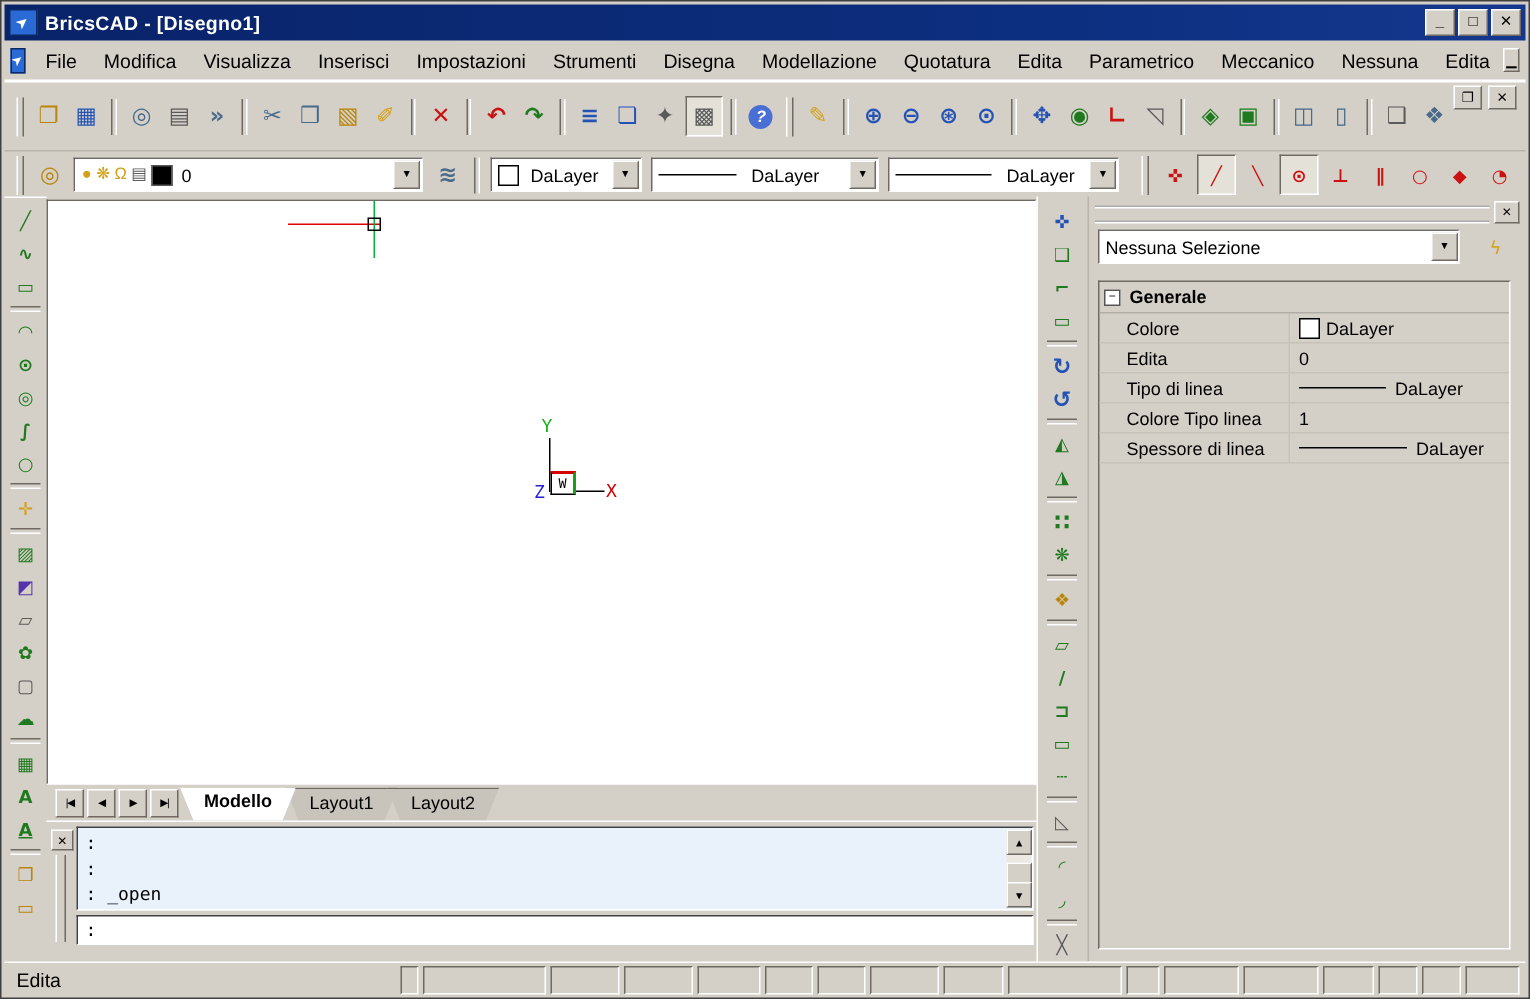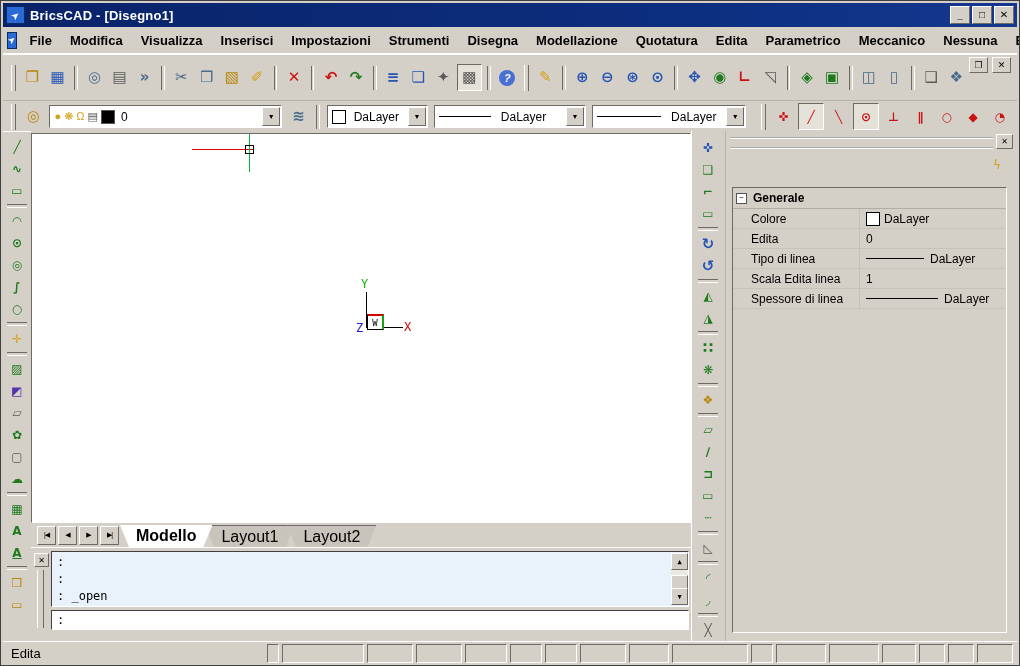--- a/index.html
+++ b/index.html
@@ -18,21 +18,21 @@
   .title{font-weight:bold;font-size:13px;letter-spacing:.2px;flex:1;white-space:nowrap;}
   .winbtns{display:flex;gap:2px;}
   .wbtn{width:18px;height:16px;background:#d4d0c8;color:#000;display:flex;align-items:center;
     justify-content:center;font-size:10px;font-weight:bold;line-height:1;}
   
   .menubar{position:absolute;left:2px;top:26px;right:2px;height:26px;display:flex;align-items:center;
     padding:0 2px;border-bottom:1px solid #ffffff;}
   .docicon{width:16px;height:15px;background:#2a6ad4;border:1px solid #0a2a66;display:flex;align-items:center;
     justify-content:center;margin:0 4px 0 2px;}
   .docicon i{font-style:normal;color:#fff;font-size:9px;transform:rotate(-40deg);}
-  .mitem{padding:3px 9px;cursor:default;font-weight:bold;}
+  .mitem{padding:3px 9px;cursor:default;}
   .mspacer{flex:1;}
   .smallbtn{width:17px;height:14px;background:#d4d0c8;display:flex;align-items:center;justify-content:center;
     font-size:9px;font-weight:bold;line-height:1;margin-right:2px;}
   
   .toolbar1{position:absolute;left:2px;top:53px;right:2px;height:45px;display:flex;align-items:center;
     padding:0 4px;border-top:1px solid #fff;}
   .toolbar2{position:absolute;left:2px;top:99px;right:2px;height:31px;display:flex;align-items:center;
     padding:0 4px;border-top:1px solid #b8b4ac;}
   .grip{width:3px;height:26px;margin:0 4px;border-left:1px solid #fff;border-right:1px solid #6e6a63;}
   .sep{width:2px;height:24px;margin:0 4px;border-left:1px solid #6e6a63;border-right:1px solid #fff;}
@@ -70,21 +70,21 @@
   .axlabel{position:absolute;font-size:12px;font-family:"DejaVu Sans Mono",monospace;}
   .wbox{position:absolute;width:14px;height:13px;background:#fff;border:1px solid #000;
     border-top:2px solid #d40000;border-right:2px solid #18a018;font-size:9px;display:flex;
     align-items:center;justify-content:center;font-family:"DejaVu Sans Mono",monospace;}
   
   .tabbar{position:absolute;left:28px;top:392px;width:660px;height:24px;display:flex;align-items:center;padding-left:6px;}
   .navbtn{width:17px;height:17px;background:#d4d0c8;display:flex;align-items:center;justify-content:center;
     font-size:7px;margin-right:2px;letter-spacing:-1px;}
   .tabs{display:flex;margin-left:6px;height:20px;}
   .tab{height:20px;padding:2px 16px 0 16px;clip-path:polygon(0 0,100% 0,calc(100% - 9px) 100%,9px 100%);
-    background:#c8c4bc;font-size:16px;margin-left:-7px;border-top:1px solid #6e6a63;}
+    background:#c8c4bc;font-size:12px;margin-left:-7px;border-top:1px solid #6e6a63;}
   .tab.active{background:#ffffff;font-weight:bold;z-index:2;border-top:none;}
   
   .cmd{position:absolute;left:28px;top:416px;width:660px;height:88px;border-top:1px solid #fff;}
   .cmdclose{position:absolute;left:3px;top:5px;width:13px;height:12px;background:#d4d0c8;display:flex;
     align-items:center;justify-content:center;font-size:8px;font-weight:bold;}
   .cmdgrip{position:absolute;left:6px;top:22px;bottom:8px;width:5px;
     border-left:1px solid #fff;border-right:1px solid #6e6a63;}
   .hist{position:absolute;left:20px;top:3px;right:2px;height:56px;background:#e9f1fb;
     border:1px solid;border-color:#404040 #fff #fff #404040;box-sizing:border-box;
     font-family:"DejaVu Sans Mono","Liberation Mono",monospace;font-size:12px;padding:2px 20px 2px 5px;}
@@ -521,20 +521,24 @@
         </b>
       <s class="vsep"></s>
       <b class="vtb">
           <i class="ic sm gray">╳</i>
         </b>
     </div>
 
     <div class="props">
       <span class="phead"></span>
       <span class="pclose rb">✕</span>
+      <div class="pcombo">
+        <span class="val" style="flex:1;font-size:12px;">Nessuna Selezione</span>
+        <span class="carrow">▼</span>
+      </div>
       <span class="pfilter">
           <i class="ic sm gold">ϟ</i>
         </span>
       <div class="ptable">
         <div class="psection">
           <span class="pminus">−</span>
           <b>Generale</b>
         </div>
         <div class="prow">
           <span class="plabel">Colore</span>
@@ -550,21 +554,21 @@
             </span>
         </div>
         <div class="prow">
           <span class="plabel">Tipo di linea</span>
           <span class="pval">
               <span class="pline" style="width:58px;"></span>
             <span>DaLayer</span>
             </span>
         </div>
         <div class="prow">
-          <span class="plabel">Scala Edita linea</span>
+          <span class="plabel">Colore Tipo linea</span>
           <span class="pval">
               <span>1</span>
             </span>
         </div>
         <div class="prow">
           <span class="plabel">Spessore di linea</span>
           <span class="pval">
               <span class="pline" style="width:72px;"></span>
             <span>DaLayer</span>
             </span>

